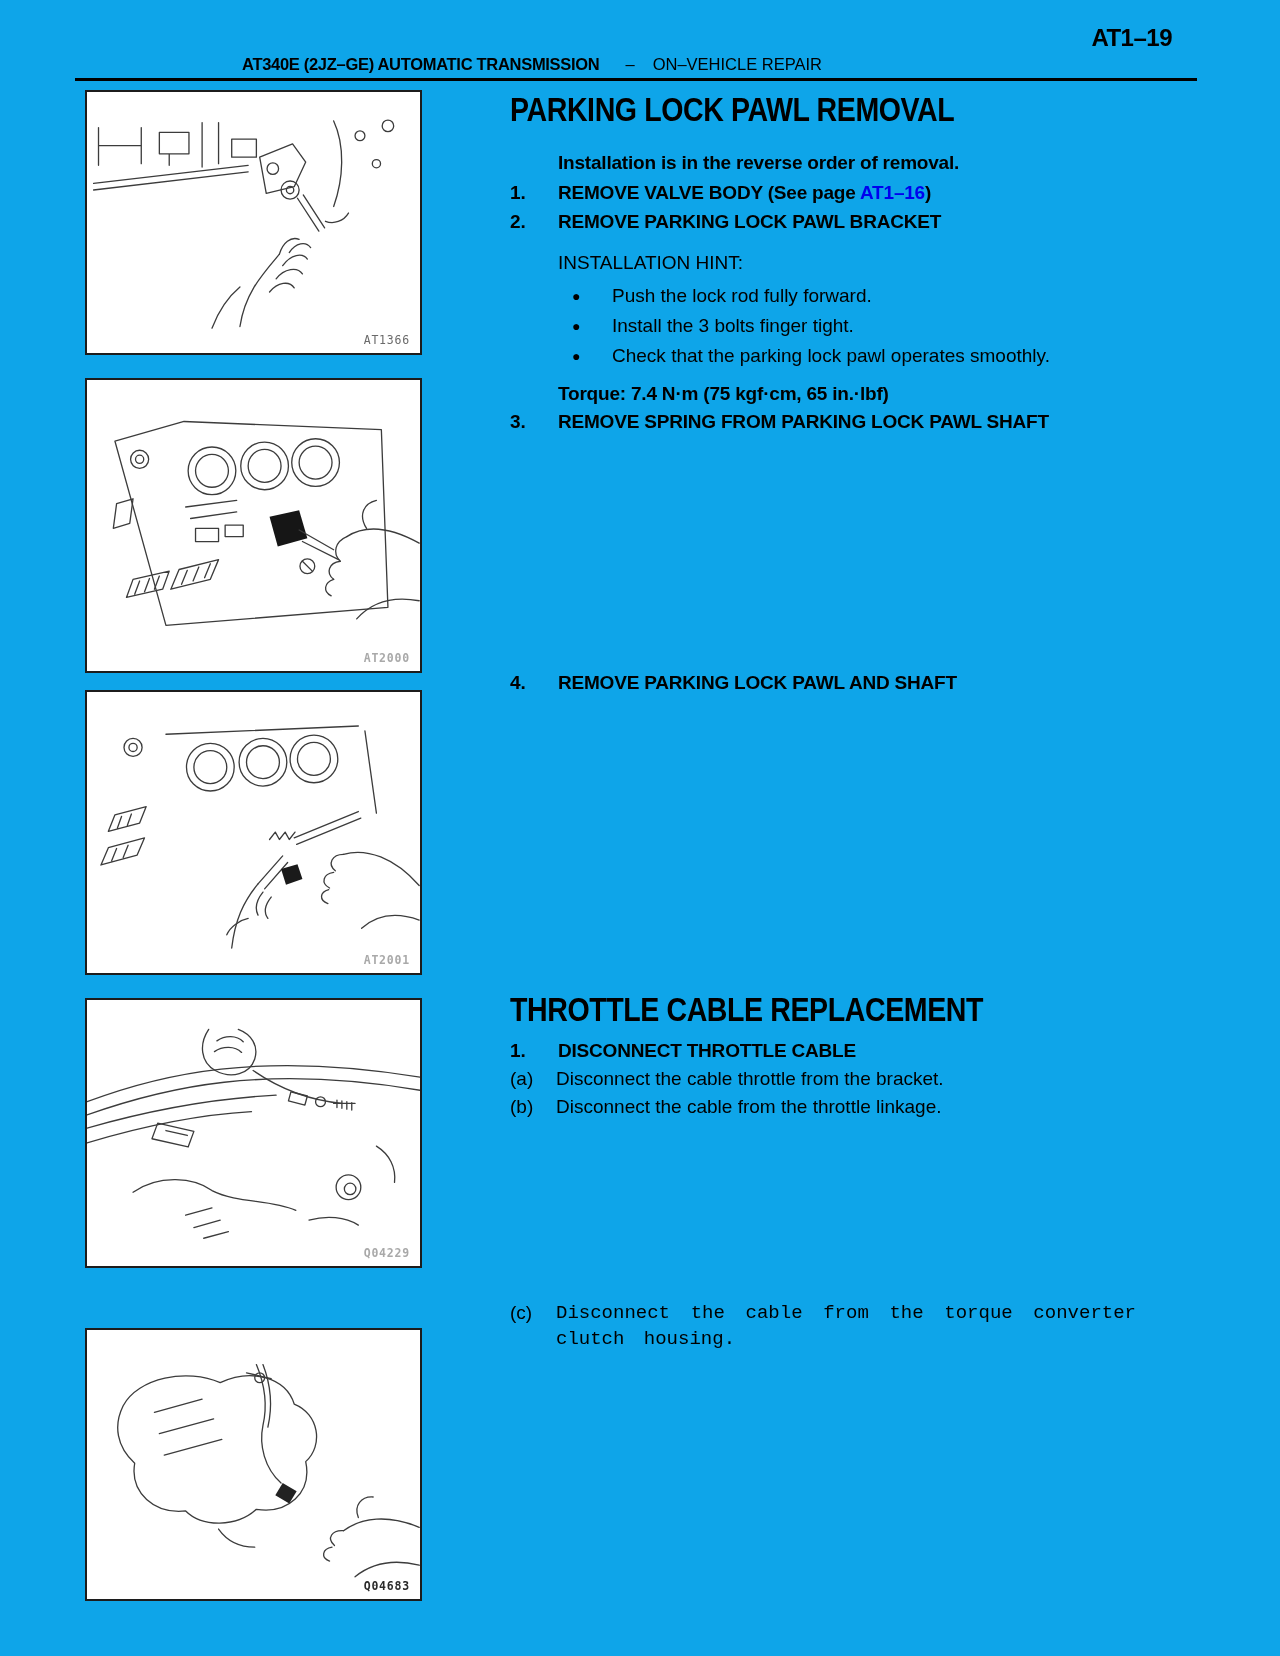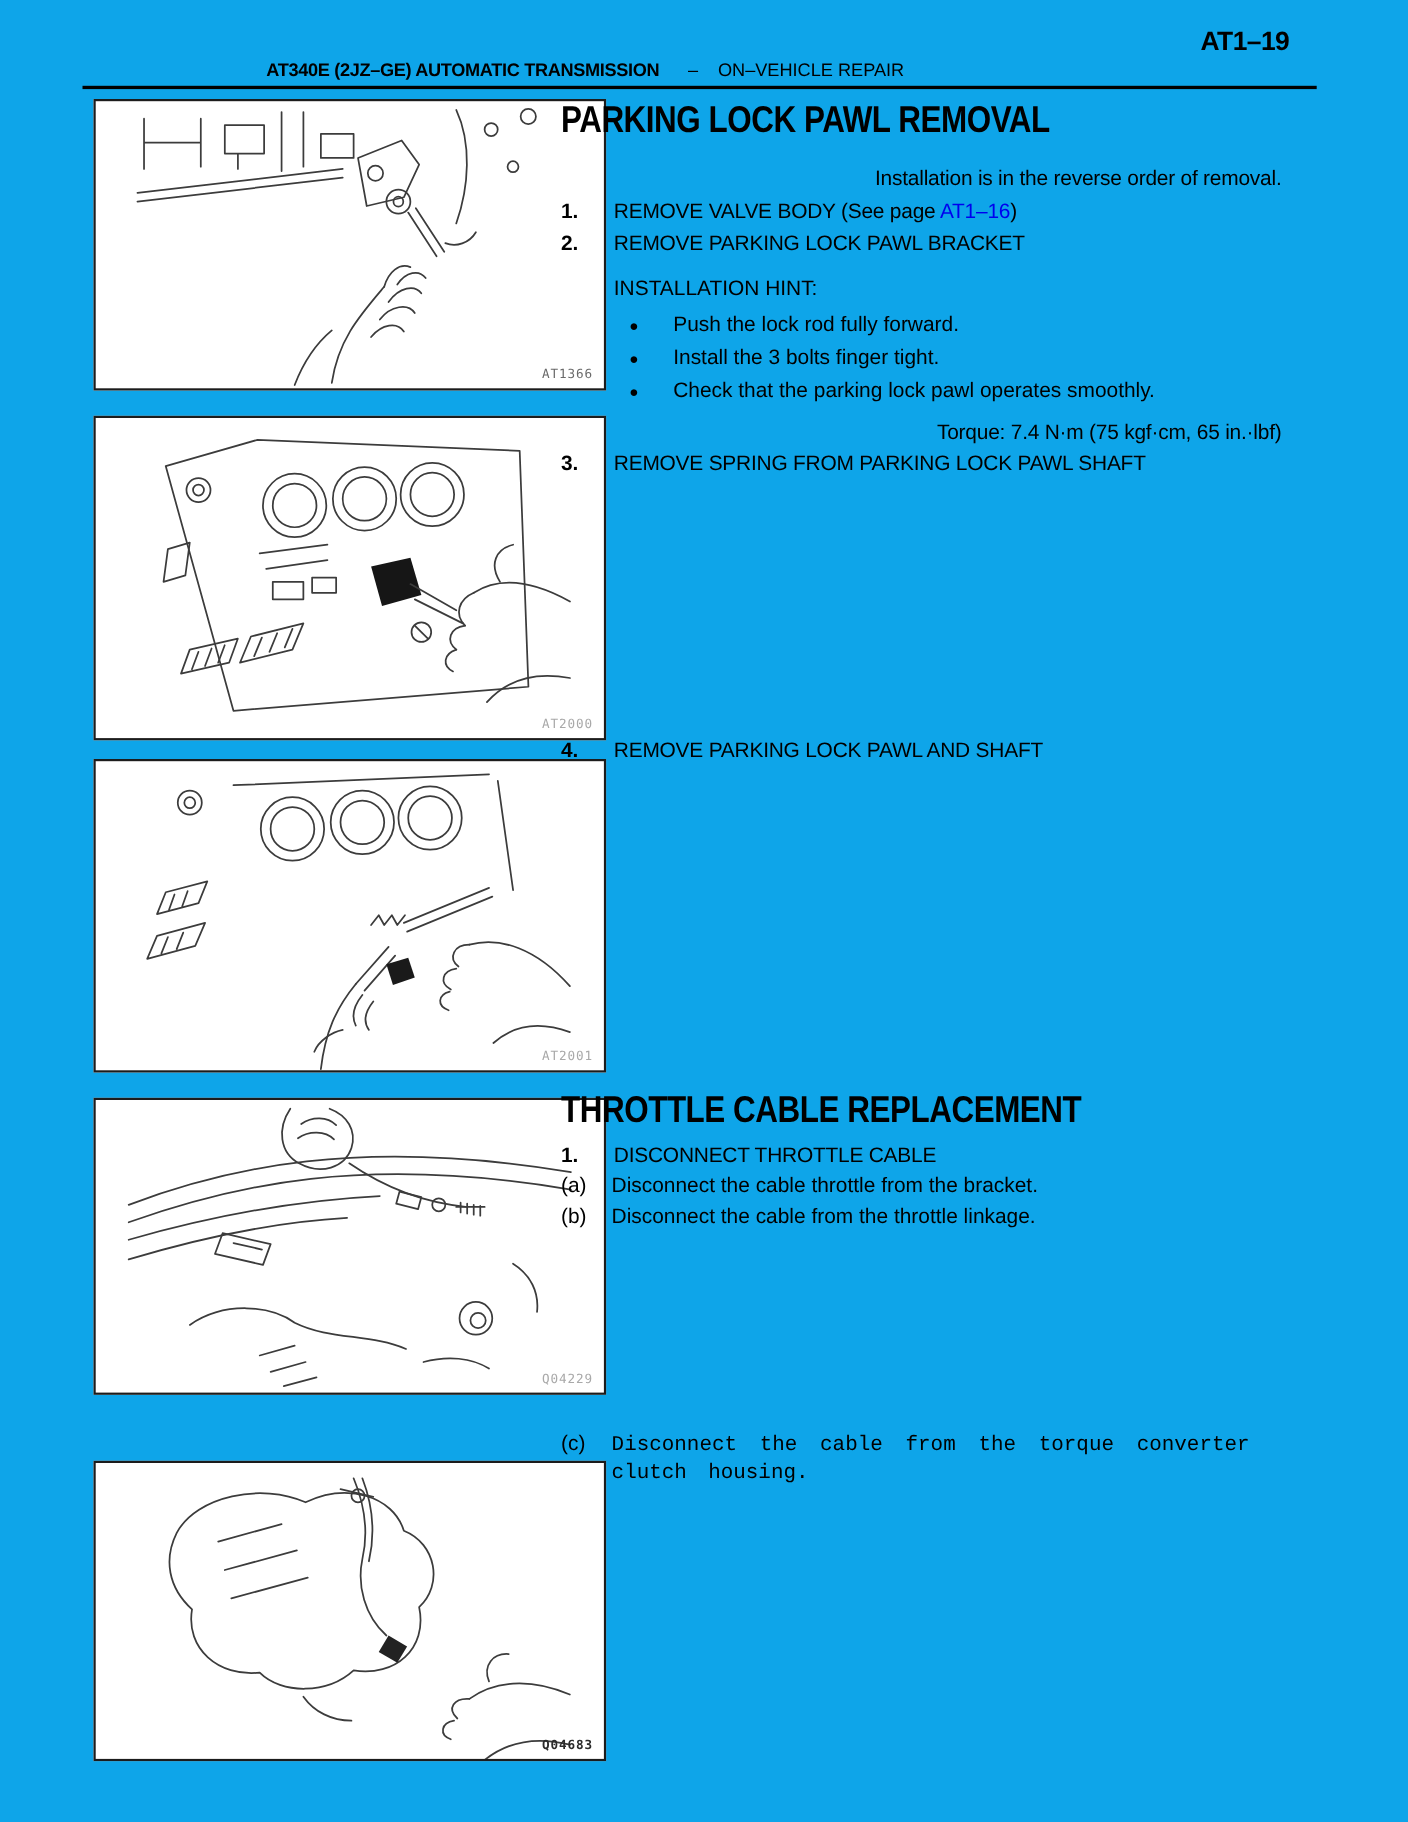--- a/index.html
+++ b/index.html
@@ -7,32 +7,32 @@
         font-family:"Liberation Sans",sans-serif;color:#000;overflow:hidden;}
 
   
   .hdr-code{position:absolute;top:24px;right:108px;font-size:24px;font-weight:700;letter-spacing:-0.5px;}
   .hdr-line{position:absolute;top:55px;left:242px;font-size:16.5px;white-space:nowrap;}
   .hdr-line .doc{font-weight:700;letter-spacing:-0.3px;}
   .hdr-line .sep{margin:0 18px 0 26px;}
   .hdr-rule{position:absolute;top:78px;left:75px;width:1122px;height:3px;background:#000;}
 
   
-  .fig{position:absolute;left:85px;width:466px;border:2px solid #1c1c1c;background:#fff;box-sizing:border-box;}
+  .fig{position:absolute;left:85px;width:337px;border:2px solid #1c1c1c;background:#fff;box-sizing:border-box;}
   .fig svg{position:absolute;top:0;left:0;width:100%;height:100%;}
   .figcode{position:absolute;right:10px;bottom:6px;font-size:11.5px;letter-spacing:0.8px;font-family:"DejaVu Sans Mono",monospace;}
   .figcode.mid{color:#6a6a6a;}
-  .figcode.light{color:#a9a9a9;}
+  .figcode.light{color:#a9a9a9;font-weight:bold;}
   .figcode.dark{color:#2b2b2b;font-weight:700;}
 
   
   .line{position:absolute;left:510px;width:655px;font-size:19px;line-height:26px;}
   .h1{font-size:34px;font-weight:700;letter-spacing:-0.5px;white-space:nowrap;
       transform:scaleX(.84);transform-origin:0 50%;}
-  .b{font-weight:400;letter-spacing:-0.2px;text-align:right;}
+  .b{font-weight:700;letter-spacing:-0.2px;}
   .indent{padding-left:48px;box-sizing:border-box;}
   .step{display:flex;}
   .step .num{width:48px;flex:0 0 48px;font-weight:700;}
   .bul{display:flex;padding-left:62px;box-sizing:border-box;}
   .bul .dot{width:40px;flex:0 0 40px;font-size:14px;line-height:26px;}
   .sub{display:flex;}
   .sub .slab{width:46px;flex:0 0 46px;}
   .sub.justify .stext{width:580px;flex:0 0 580px;text-align:justify;word-spacing:8px;font-family:Liberation Mono, monospace;}
   .link{color:#0000EE;cursor:pointer;}
 

